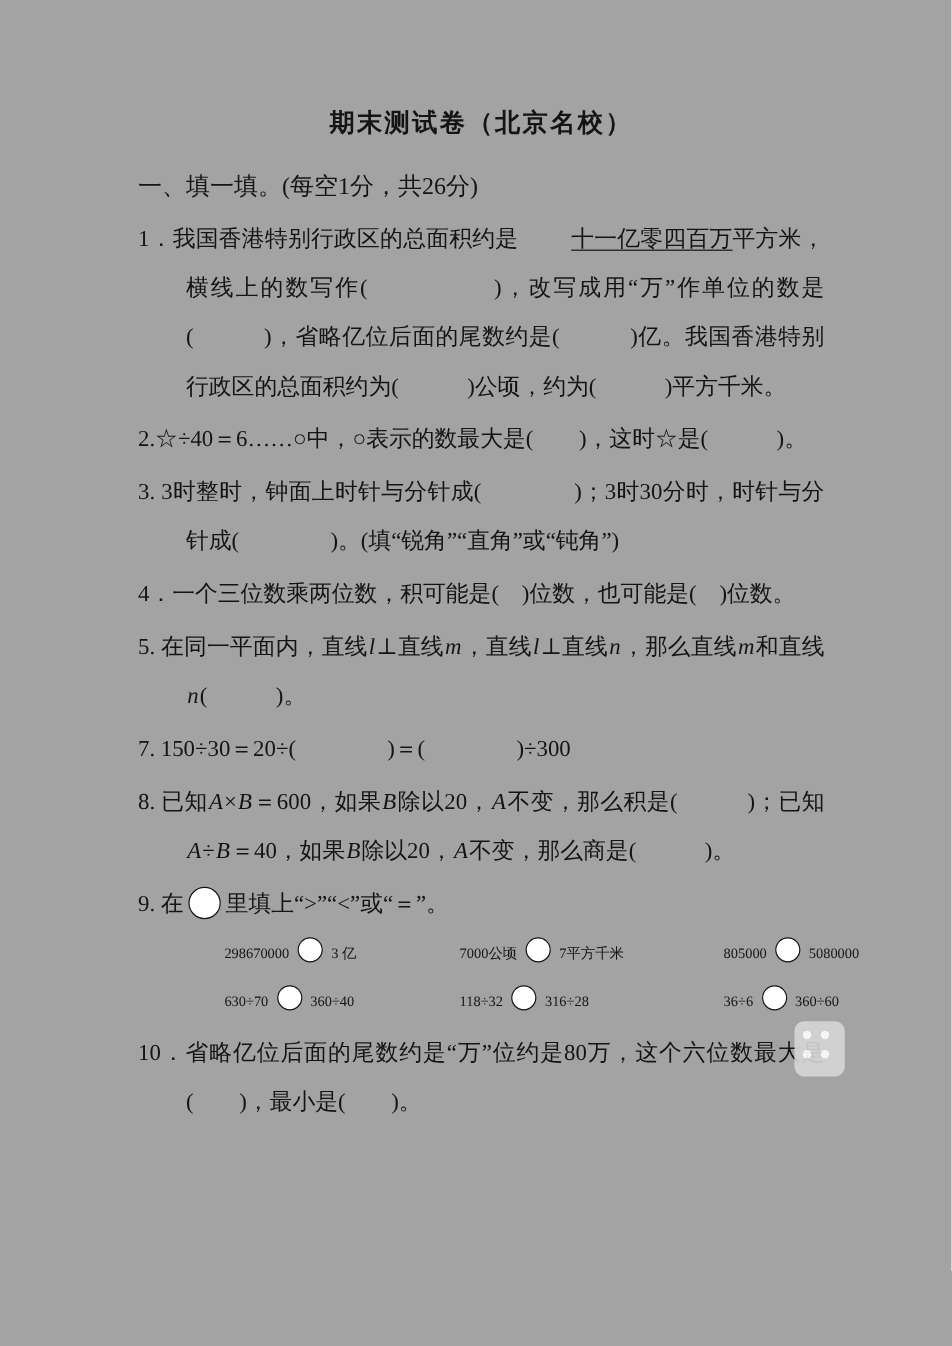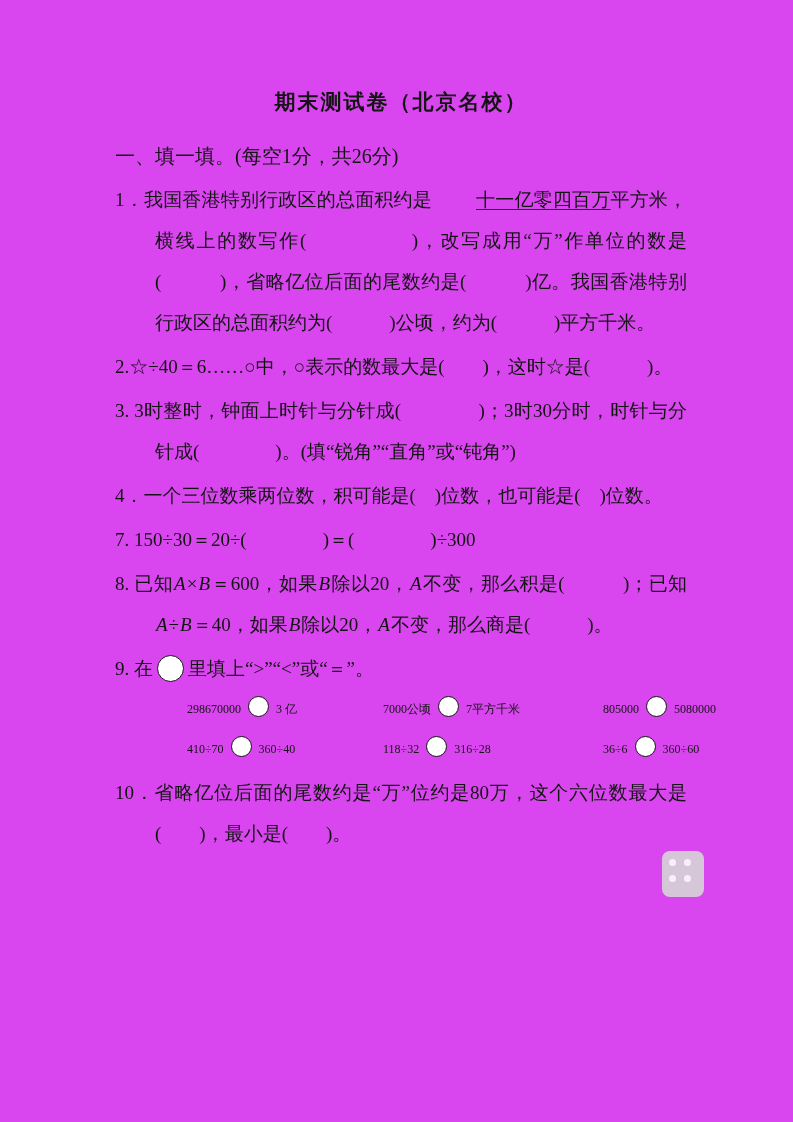--- a/index.html
+++ b/index.html
@@ -4,21 +4,21 @@
 <style>
   html, body {
     margin: 0;
     padding: 0;
     background: #ffffff;
   }
   .page {
     position: relative;
     width: 793px;
     height: 1122px;
-    background: #d946ef;
+    background: #a3a3a3;
     overflow: hidden;
     font-family: "Liberation Serif", "DejaVu Serif", serif;
     color: #141414;
     font-size: 19px;
   }
   .content {
     position: absolute;
     left: 115px;
     right: 106px;
     top: 88px;
@@ -121,30 +121,31 @@
 
 <div class="page">
   <div class="content">
     <h1 class="title">期末测试卷（北京名校）</h1>
     <div class="section-heading">一、填一填。(每空1分，共26分)</div>
     <div class="questions">
         <div class="q"><span class="qnum">1．</span><span>我国香港特别行政区的总面积约是</span><span class="u">十一亿零四百万</span><span>平方米，横线上的数写作(　　　　　)，改写成用“万”作单位的数是(　　　)，省略亿位后面的尾数约是(　　　)亿。我国香港特别行政区的总面积约为(　　　)公顷，约为(　　　)平方千米。</span></div>
         <div class="q"><span class="qnum">2.</span><span>☆÷40＝6……○中，○表示的数最大是(　　)，这时☆是(　　　)。</span></div>
         <div class="q"><span class="qnum">3. </span><span>3时整时，钟面上时针与分针成(　　　　)；3时30分时，时针与分针成(　　　　)。(填“锐角”“直角”或“钝角”)</span></div>
         <div class="q"><span class="qnum">4．</span><span>一个三位数乘两位数，积可能是(　)位数，也可能是(　)位数。</span></div>
+        <div class="q"><span class="qnum">5. </span><span>在同一平面内，直线</span><span class="it">l</span><span>⊥直线</span><span class="it">m</span><span>，直线</span><span class="it">l</span><span>⊥直线</span><span class="it">n</span><span>，那么直线</span><span class="it">m</span><span>和直线</span><span class="it">n</span><span>(　　　)。</span></div>
         <div class="q"><span class="qnum">7. </span><span>150÷30＝20÷(　　　　)＝(　　　　)÷300</span></div>
         <div class="q"><span class="qnum">8. </span><span>已知</span><span class="it">A</span><span>×</span><span class="it">B</span><span>＝600，如果</span><span class="it">B</span><span>除以20，</span><span class="it">A</span><span>不变，那么积是(　　　)；已知</span><span class="it">A</span><span>÷</span><span class="it">B</span><span>＝40，如果</span><span class="it">B</span><span>除以20，</span><span class="it">A</span><span>不变，那么商是(　　　)。</span></div>
         <div class="q"><span class="qnum">9. </span><span>在</span><span class="fillcircle big"></span><span>里填上“&gt;”“&lt;”或“＝”。</span><div class="cmp-rows">
             <div class="cmp-row">
               <span class="cmp-item"><span>298670000</span><span class="fillcircle"></span><span>3 亿</span></span>
               <span class="cmp-item"><span>7000公顷</span><span class="fillcircle"></span><span>7平方千米</span></span>
               <span class="cmp-item"><span>805000</span><span class="fillcircle"></span><span>5080000</span></span>
             </div>
             <div class="cmp-row">
-              <span class="cmp-item"><span>410÷70</span><span class="fillcircle"></span><span>360÷40</span></span>
+              <span class="cmp-item"><span>630÷70</span><span class="fillcircle"></span><span>360÷40</span></span>
               <span class="cmp-item"><span>118÷32</span><span class="fillcircle"></span><span>316÷28</span></span>
               <span class="cmp-item"><span>36÷6</span><span class="fillcircle"></span><span>360÷60</span></span>
             </div>
           </div></div>
         <div class="q"><span class="qnum">10．</span><span>省略亿位后面的尾数约是“万”位约是80万，这个六位数最大是(　　)，最小是(　　)。</span></div>
       </div>
   </div>
   <div class="watermark">
     <span class="dot d1"></span>
     <span class="dot d2"></span>

